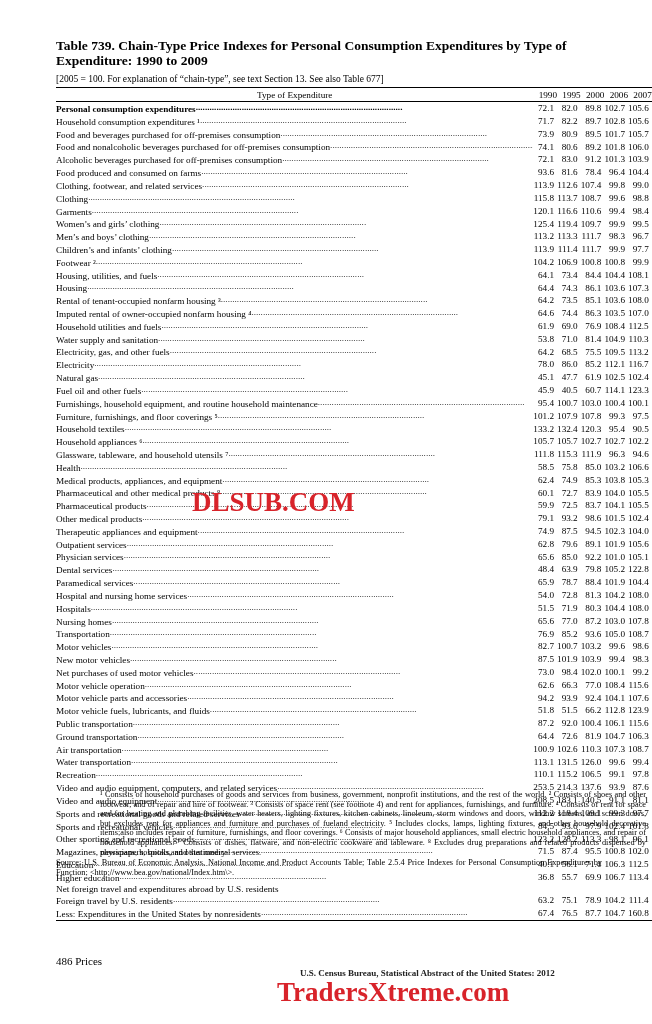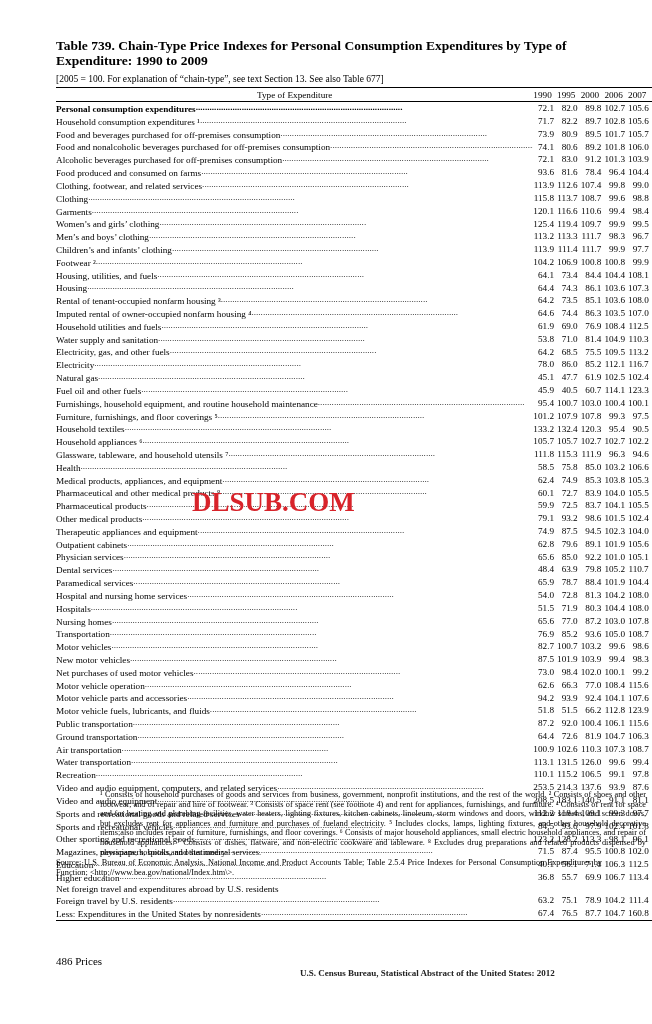--- a/index.html
+++ b/index.html
@@ -51,21 +51,21 @@
   
   table.main{
     position:absolute;left:56px;top:87px;width:542px;
     border-collapse:collapse;
     font-size:9.2px;
     font-family:"Liberation Serif",serif;
   }
   table.main th, table.main td{padding:0;}
   .hdr td{
     border-top:1.2px solid #000;border-bottom:.8px solid #000;
-    text-align:left;font-size:9.2px;height:13px;vertical-align:middle;
+    text-align:right;font-size:9.2px;height:13px;vertical-align:middle;
   }
   .hdr td.label{text-align:center;}
   .num{
     text-align:right;width:35px;padding-right:3px !important;
     white-space:nowrap;font-size:9.2px;
   }
   td.lbl{
     white-space:nowrap;overflow:hidden;font-size:9.2px;
     line-height:10.4px;height:10.4px;
   }
@@ -424,21 +424,21 @@
         <tr class="row">
           <td class="lbl i4"><span>Therapeutic appliances and equipment</span><span class="lead" style="width: 331px;"> ..........................................................................................</span></td>
           <td class="num">74.9</td>
           <td class="num">87.5</td>
           <td class="num">94.5</td>
           <td class="num">102.3</td>
           <td class="num">104.0</td>
           <td class="num">105.0</td>
         </tr>
         <tr class="row">
-          <td class="lbl i3"><span>Outpatient cabinets</span><span class="lead" style="width: 402px;"> ..........................................................................................</span></td>
+          <td class="lbl i3"><span>Outpatient services</span><span class="lead" style="width: 402px;"> ..........................................................................................</span></td>
           <td class="num">62.8</td>
           <td class="num">79.6</td>
           <td class="num">89.1</td>
           <td class="num">101.9</td>
           <td class="num">105.6</td>
           <td class="num">108.0</td>
         </tr>
         <tr class="row">
           <td class="lbl i4"><span>Physician services</span><span class="lead" style="width: 405px;"> ..........................................................................................</span></td>
           <td class="num">65.6</td>
@@ -447,21 +447,21 @@
           <td class="num">101.0</td>
           <td class="num">105.1</td>
           <td class="num">106.2</td>
         </tr>
         <tr class="row">
           <td class="lbl i4"><span>Dental services</span><span class="lead" style="width: 417px;"> ..........................................................................................</span></td>
           <td class="num">48.4</td>
           <td class="num">63.9</td>
           <td class="num">79.8</td>
           <td class="num">105.2</td>
-          <td class="num">110.7</td>
+          <td class="num">122.8</td>
           <td class="num">116.3</td>
         </tr>
         <tr class="row">
           <td class="lbl i4"><span>Paramedical services</span><span class="lead" style="width: 396px;"> ..........................................................................................</span></td>
           <td class="num">65.9</td>
           <td class="num">78.7</td>
           <td class="num">88.4</td>
           <td class="num">101.9</td>
           <td class="num">104.4</td>
           <td class="num">107.5</td>
@@ -709,13 +709,14 @@
   </table>
 
   <div class="wm-dlsub">DLSUB.COM</div>
 
   <div class="footnotes">¹ Consists of household purchases of goods and services from business, government, nonprofit institutions, and the rest of the world. ² Consists of shoes and other footwear, and of repair and hire of footwear. ³ Consists of space rent (see footnote 4) and rent for appliances, furnishings, and furniture. ⁴ Consists of rent for space and for heating and plumbing facilities, water heaters, lighting fixtures, kitchen cabinets, linoleum, storm windows and doors, window screens, and screen doors, but excludes rent for appliances and furniture and purchases of fueland electricity. ⁵ Includes clocks, lamps, lighting fixtures, and other household decorative items;also includes repair of furniture, furnishings, and floor coverings. ⁶ Consists of major household appliances, small electric household appliances, and repair of household appliances. ⁷ Consists of dishes, flatware, and non-electric cookware and tableware. ⁸ Excludes drug preparations and related products dispensed by physicians, hospitals,and other medical services.</div>
   <div class="source">Source: U.S. Bureau of Economic Analysis, National Income and Product Accounts Table; Table 2.5.4 Price Indexes for Personal Consumption Expenditures by Function; &lt;http://www.bea.gov/national/Index.htm\&gt;.</div>
 
   <div class="pagefoot">486  Prices</div>
   <div class="docfoot">U.S. Census Bureau, Statistical Abstract of the United States: 2012</div>
 
+  <div class="wm-traders">TradersXtreme.com</div>
 </div>
 
 </body></html>

